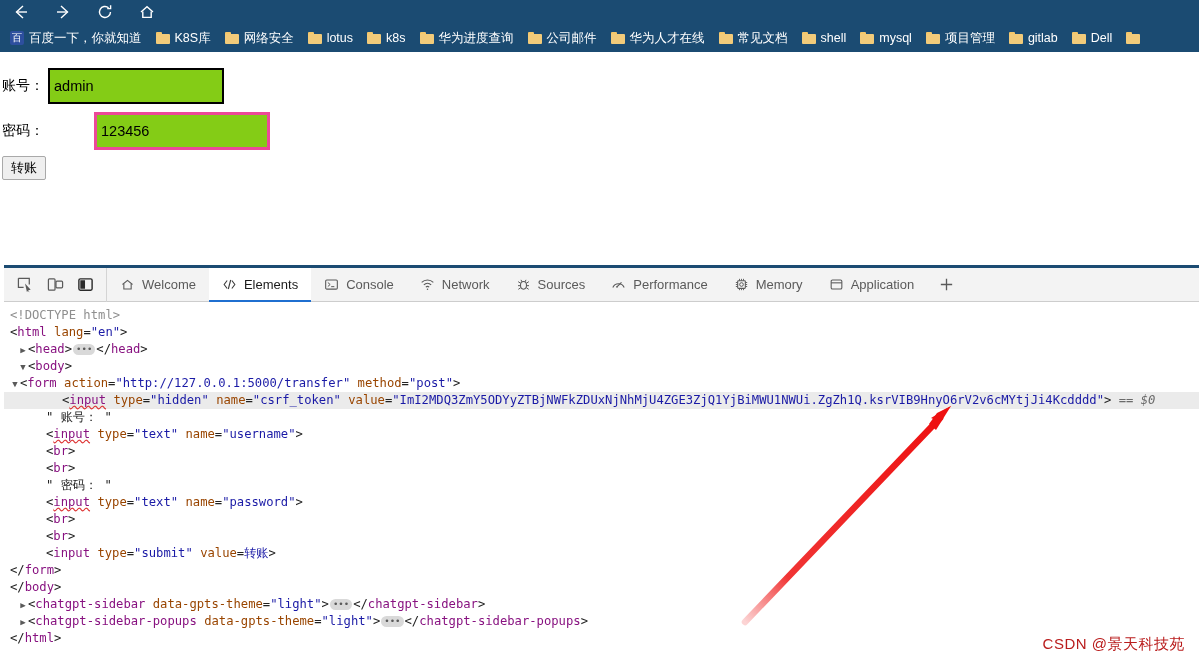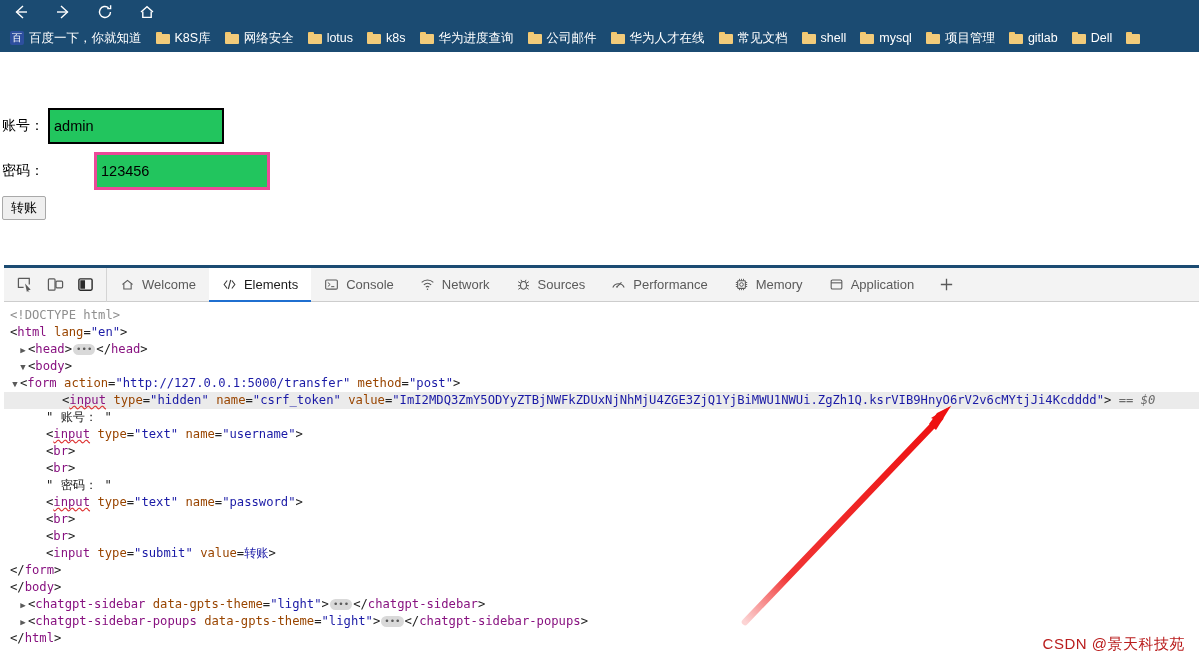--- a/index.html
+++ b/index.html
@@ -73,33 +73,32 @@
     background: #2d4f9e;
     display:flex; align-items:center; justify-content:center;
   }
   .baidu-ico span { color: #fff; font-size: 10px; line-height: 1; }
 
   
   .page-area {
     position: absolute; top: 52px; left: 0;
     width: 1100px; height: 213px;
     background: #ffffff;
-    margin-top: 40px;
   }
   .field-row {
     position: absolute;
     display: flex; align-items: center;
     font-size: 14px; color: #000;
   }
   .field-label { font-size: 14px; color: #000; margin-right: 4px; }
   .txt-input {
     font-family: "Liberation Sans", sans-serif;
     font-size: 14.5px;
     color: #000;
-    background: #22c55e;
+    background: #84cc16;
     padding: 16px 4px;
     height: 21px;
     width: 176px;
   }
   .txt-input.focused {
     border: 2px solid #000;
     outline: none;
   }
   .txt-input.unfocused {
     border: 3px solid #ec4899;

